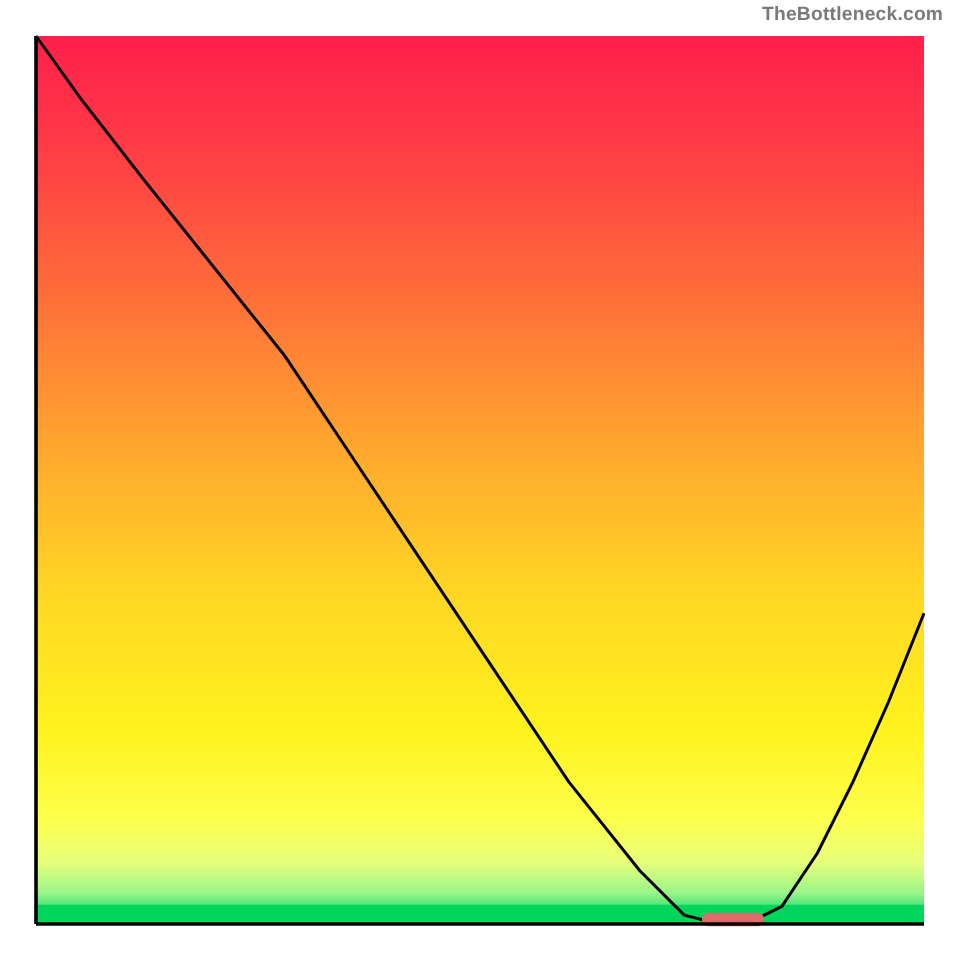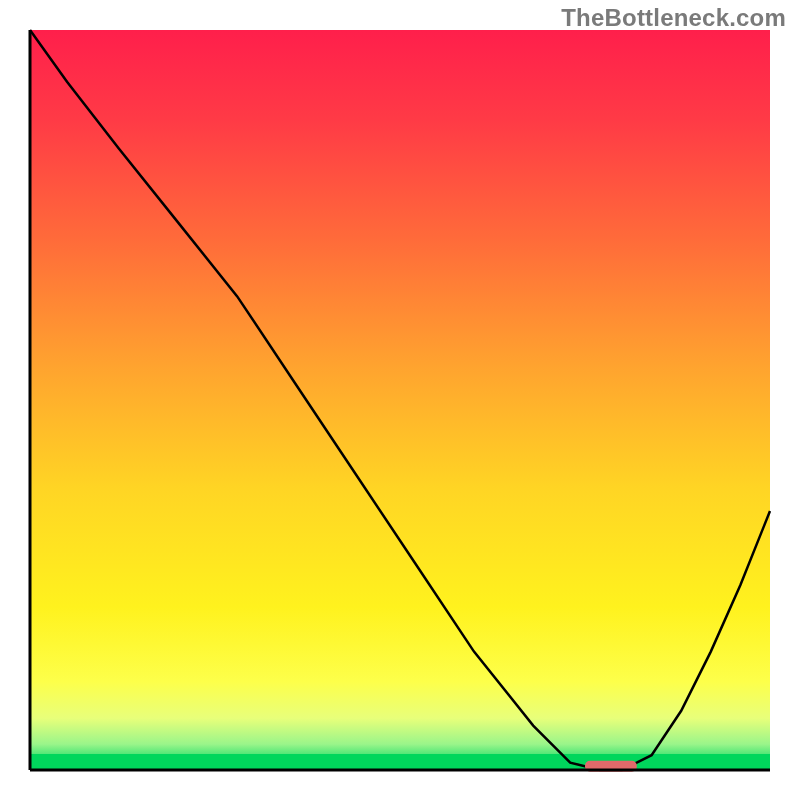--- a/index.html
+++ b/index.html
@@ -3,21 +3,21 @@
 <meta charset="utf-8">
 <style>
   * { margin: 0; padding: 0; box-sizing: border-box; }
   html, body { width: 800px; height: 800px; overflow: hidden; background: #fff; }
   .wrap { position: relative; width: 800px; height: 800px; }
   .watermark {
     position: absolute;
     top: 4px;
     right: 14px;
     font-family: Arial, Helvetica, sans-serif;
-    font-size: 24px;
+    font-size: 16px;
     font-weight: 600;
     color: #7a7a7a;
     letter-spacing: 0.2px;
     z-index: 10;
   }
   svg.plot { position: absolute; left: 0; top: 0; width: 800px; height: 800px; display: block; }
 </style>
 </head>
 <body>
 <div class="wrap">

